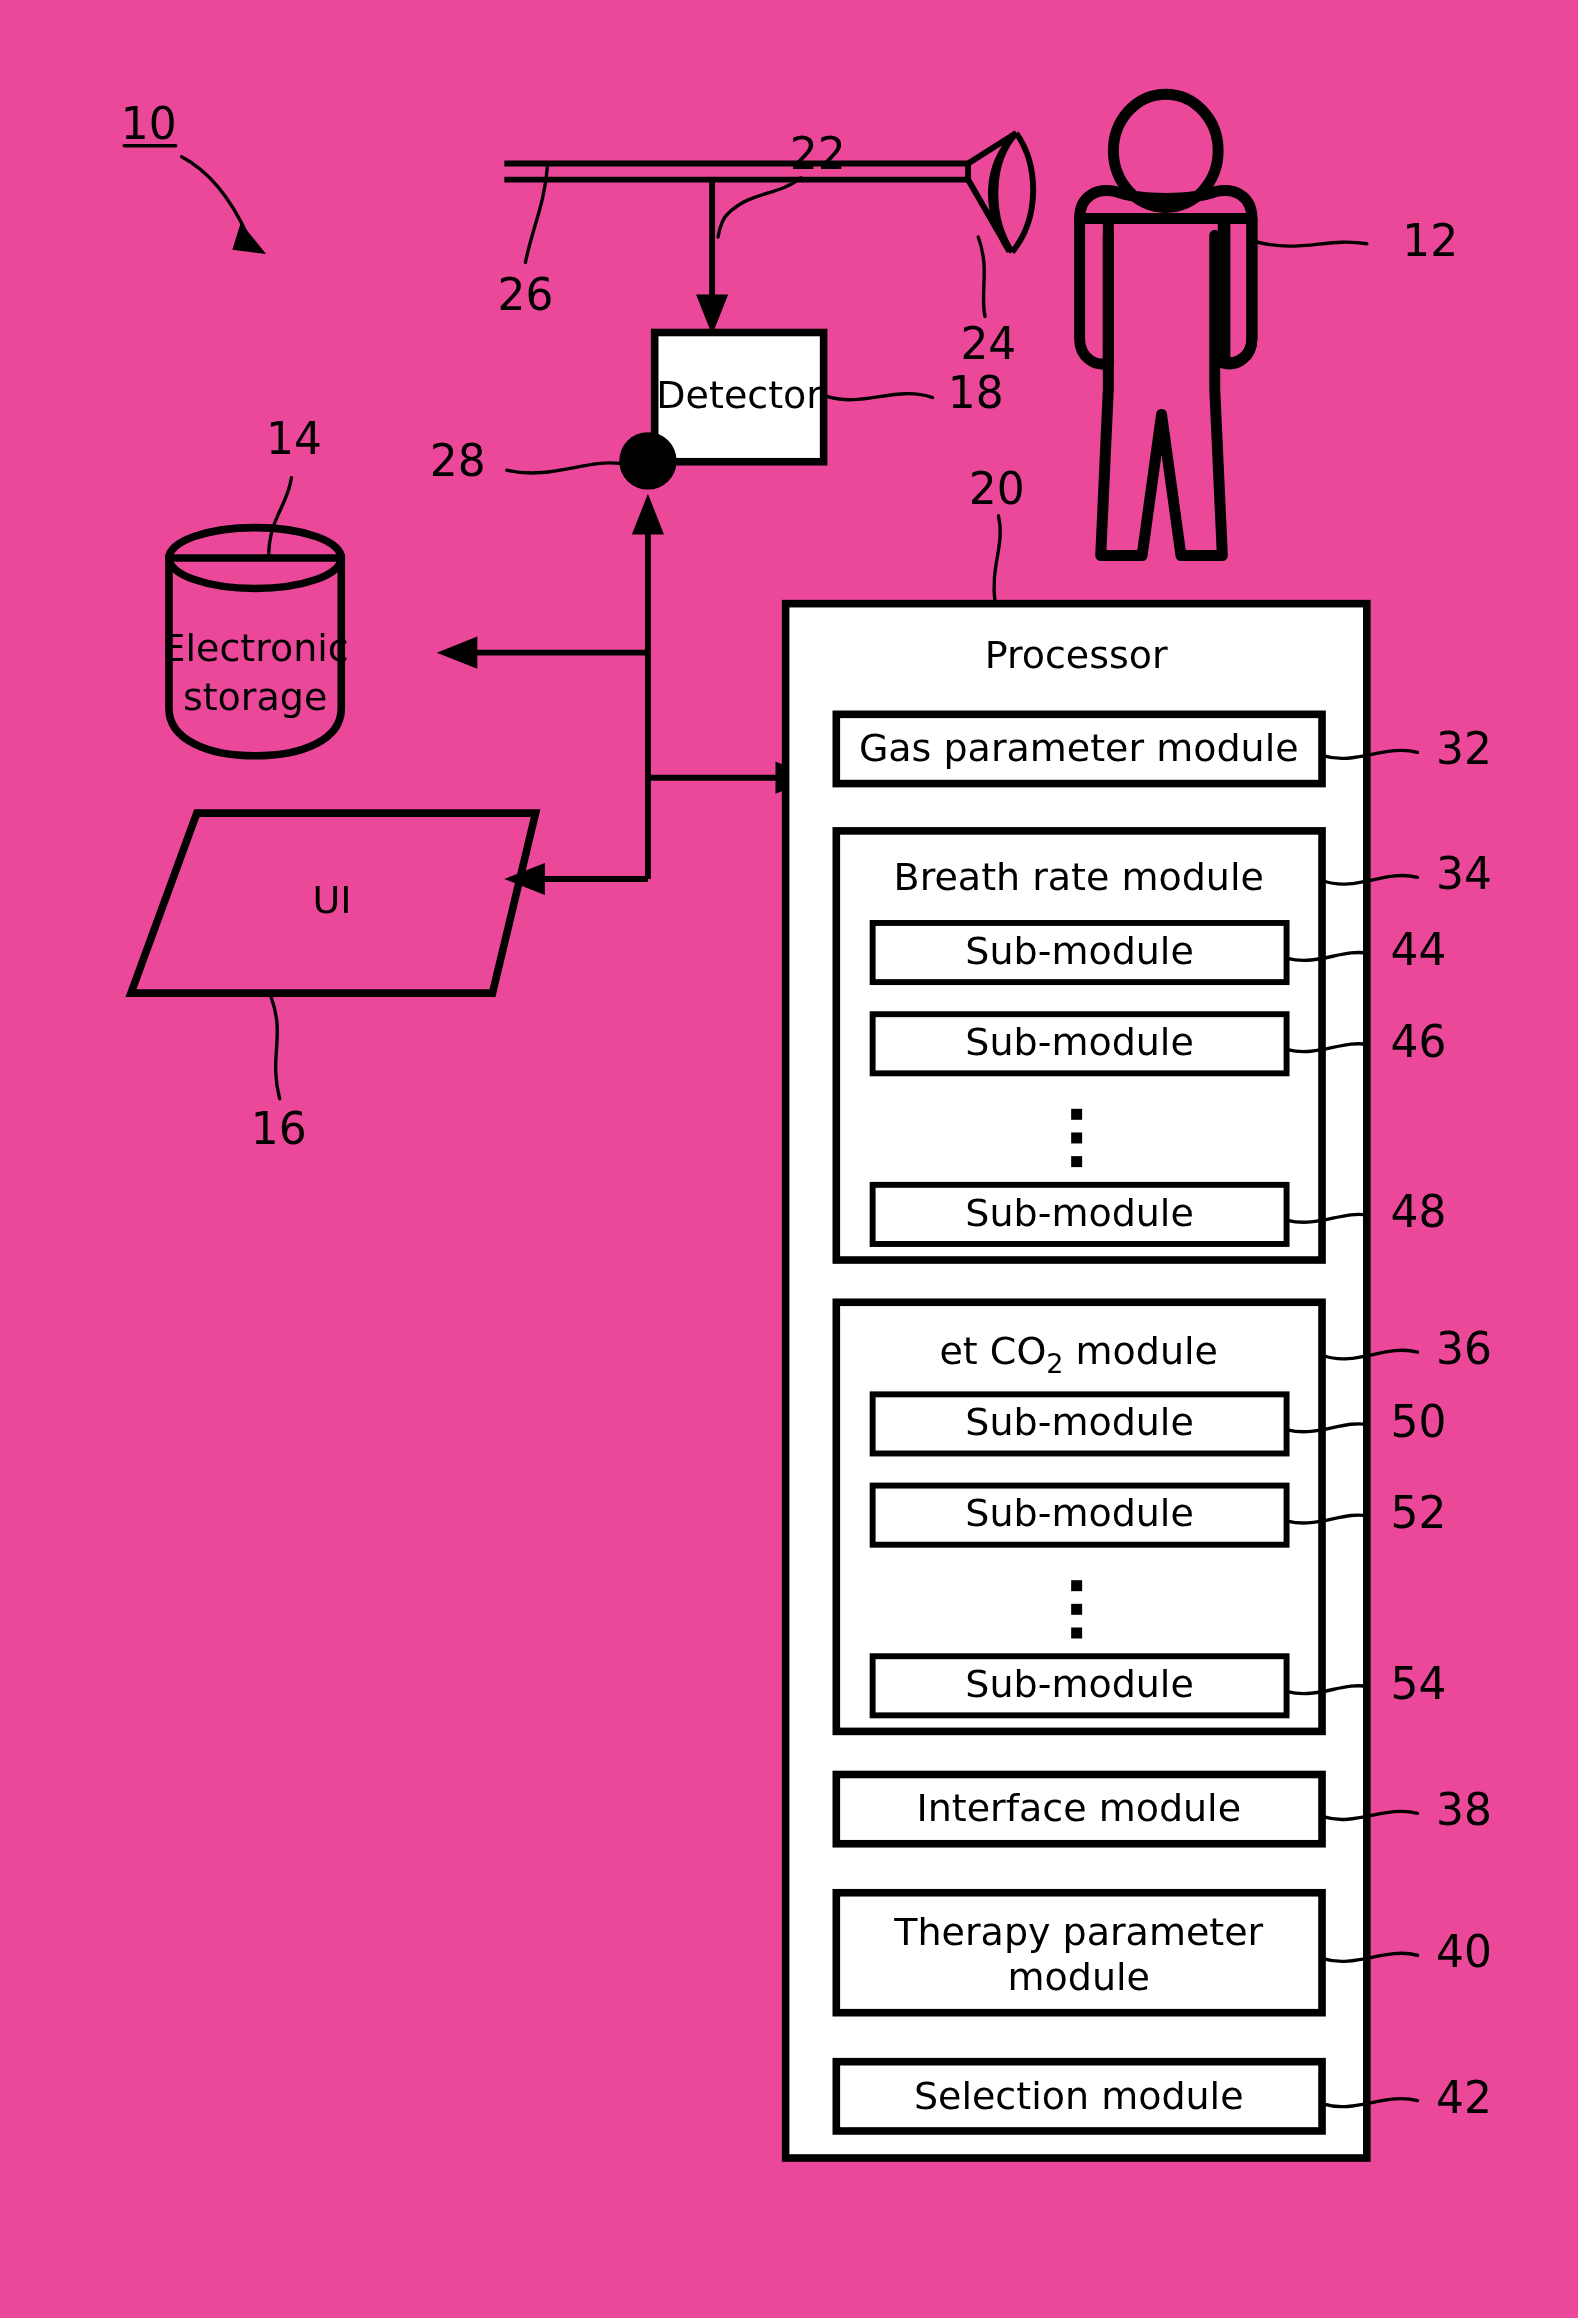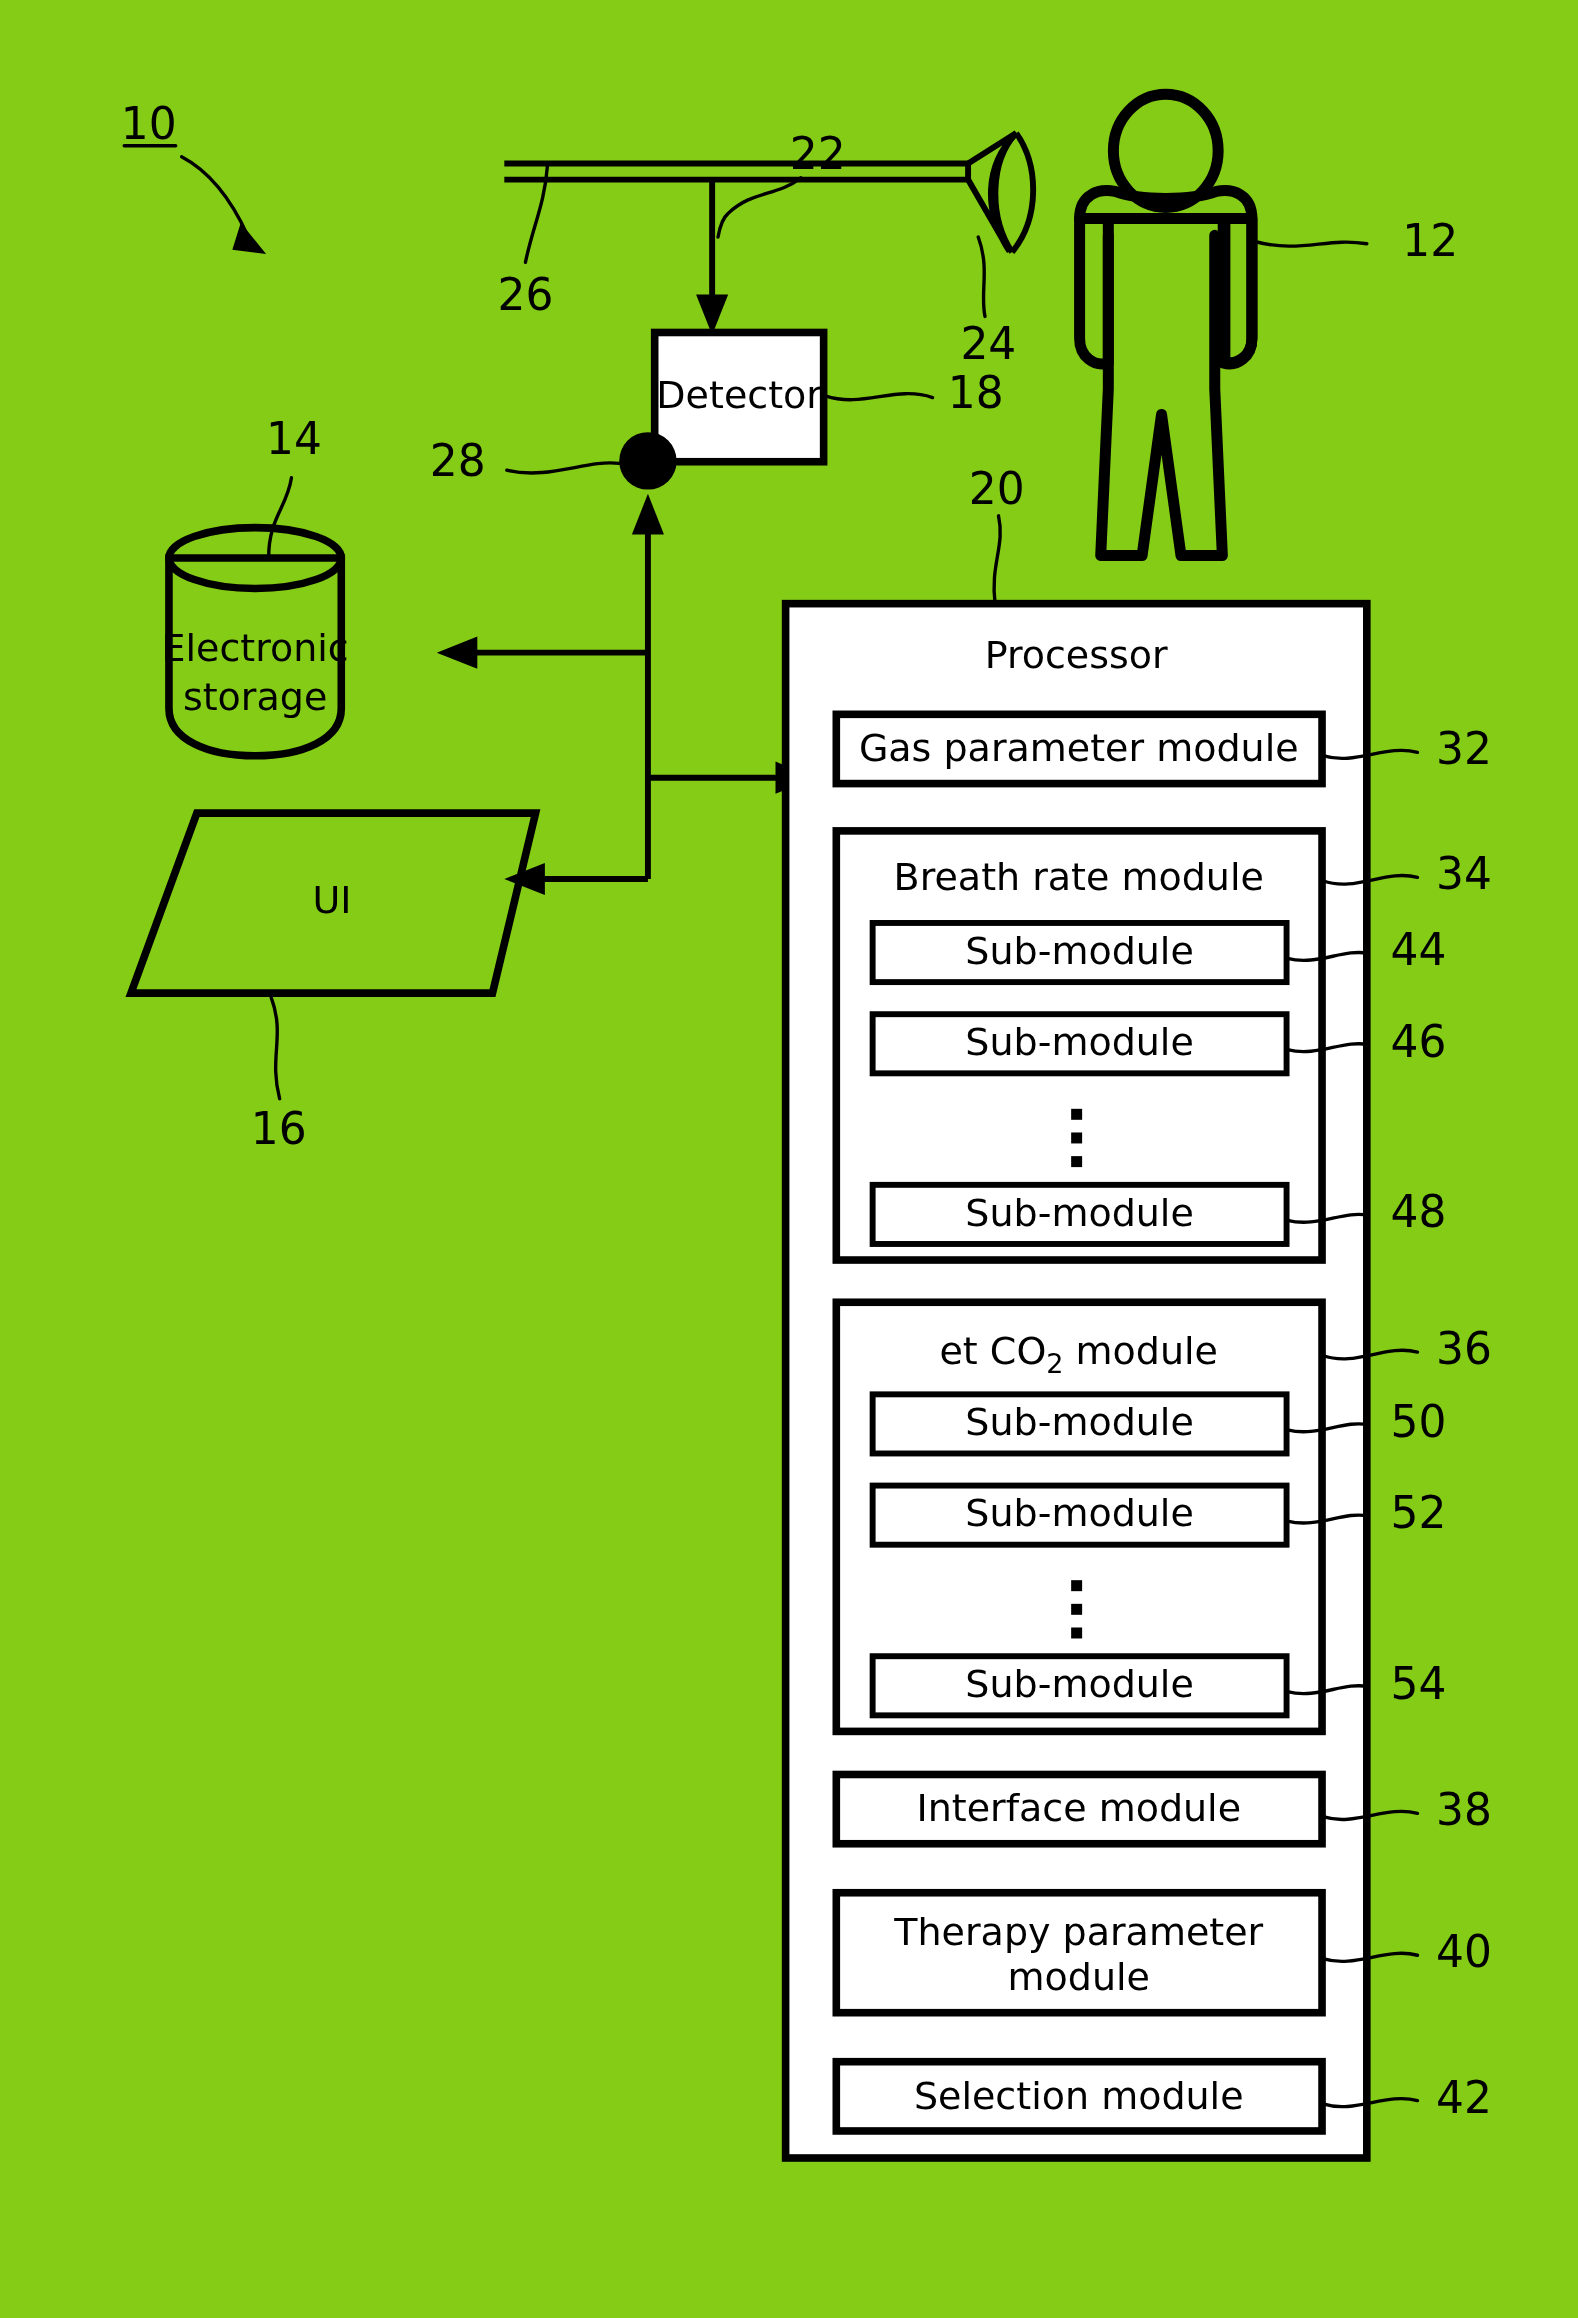--- a/index.html
+++ b/index.html
@@ -8,21 +8,21 @@
     padding: 0;
     background: #ffffff;
   }
   body {
     font-family: "DejaVu Sans", sans-serif;
   }
   #figure-root {
     position: relative;
     width: 1578px;
     height: 2319px;
-    background: #84cc16;
+    background: #ec4899;
     overflow: hidden;
   }
   #figure-svg {
     position: absolute;
     left: 0;
     top: 0;
     width: 1578px;
     height: 2319px;
     display: block;
   }

